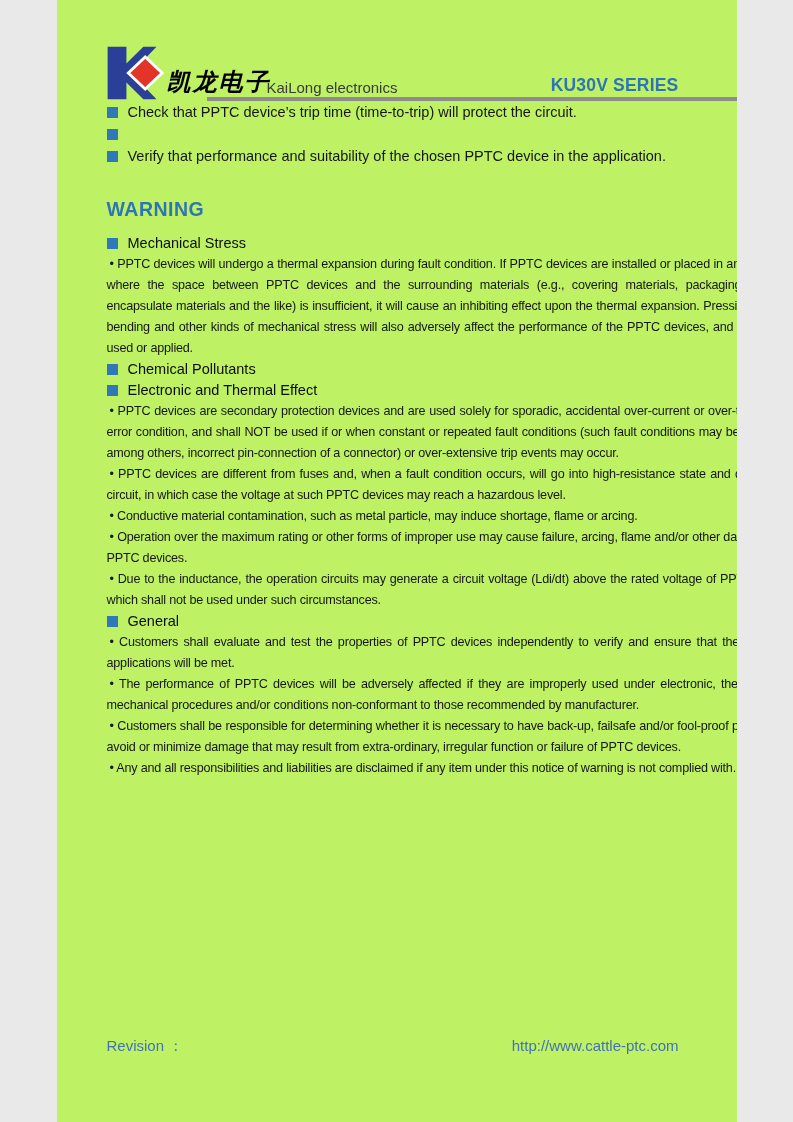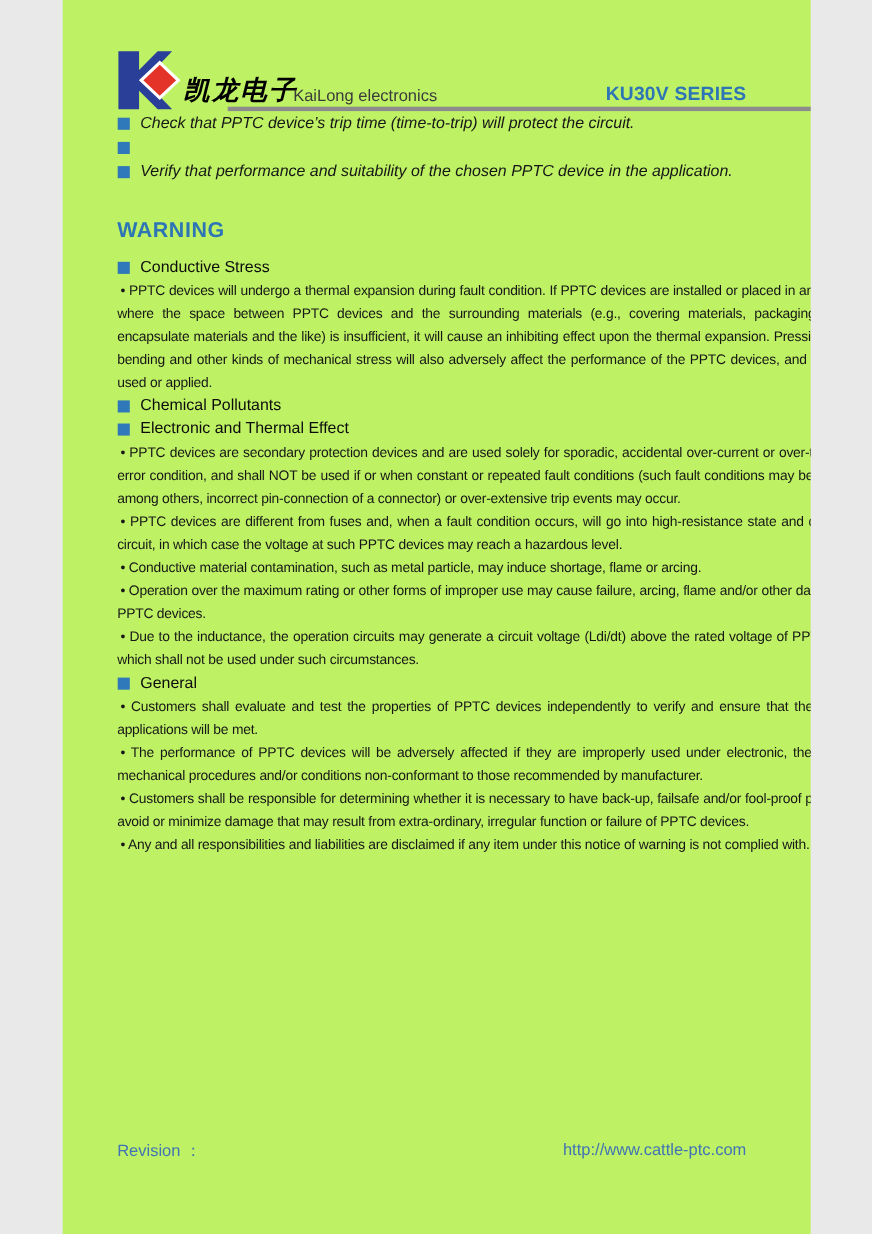--- a/index.html
+++ b/index.html
@@ -58,21 +58,21 @@
     display:flex;align-items:center;
     height:22px;
     font-size:14.5px;
   }
   .sq{
     flex:0 0 auto;
     width:11px;height:11px;
     background:var(--bullet-blue);
     margin-right:10px;
   }
-  .check-text{white-space:nowrap;font-style:italic;}
+  .check-text{white-space:nowrap;}
   .warning-title{
     margin-top:31px;
     font-size:19.5px;font-weight:bold;
     color:var(--accent-blue);
     letter-spacing:0.5px;
     line-height:23px;
   }
   .warning-body{margin-top:12px;}
   .section-heading{
     display:flex;align-items:center;
@@ -127,21 +127,21 @@
         </li>
         <li class="check-item">
           <span class="sq"></span>
           <span class="check-text">Verify that performance and suitability of the chosen PPTC device in the application.</span>
         </li>
       </ul>
     <h1 class="warning-title">WARNING</h1>
     <div class="warning-body">
         <div class="section-heading">
           <span class="sq"></span>
-          <span>Conductive Stress</span>
+          <span>Mechanical Stress</span>
         </div>
         <p class="para"><span class="dot">• </span>PPTC devices will undergo a thermal expansion during fault condition. If PPTC devices are installed or placed in an application where the space between PPTC devices and the surrounding materials (e.g., covering materials, packaging materials, encapsulate materials and the like) is insufficient, it will cause an inhibiting effect upon the thermal expansion. Pressing, twisting, bending and other kinds of mechanical stress will also adversely affect the performance of the PPTC devices, and shall not be used or applied.</p>
         <div class="section-heading">
           <span class="sq"></span>
           <span>Chemical Pollutants</span>
         </div>
         <div class="section-heading">
           <span class="sq"></span>
           <span>Electronic and Thermal Effect</span>
         </div>

